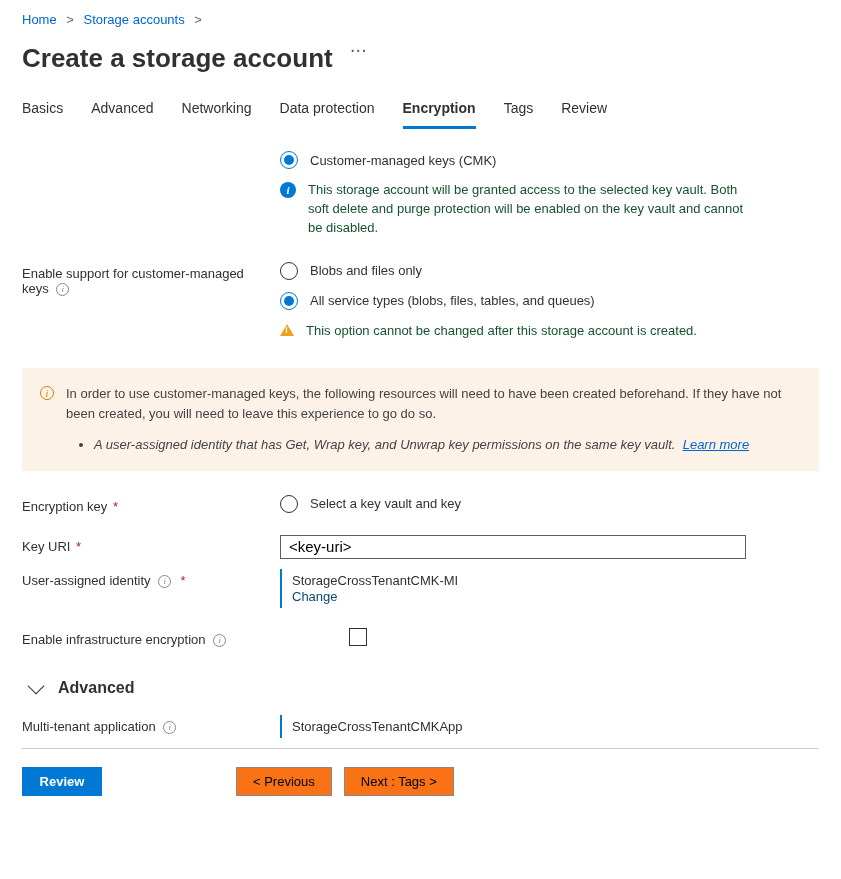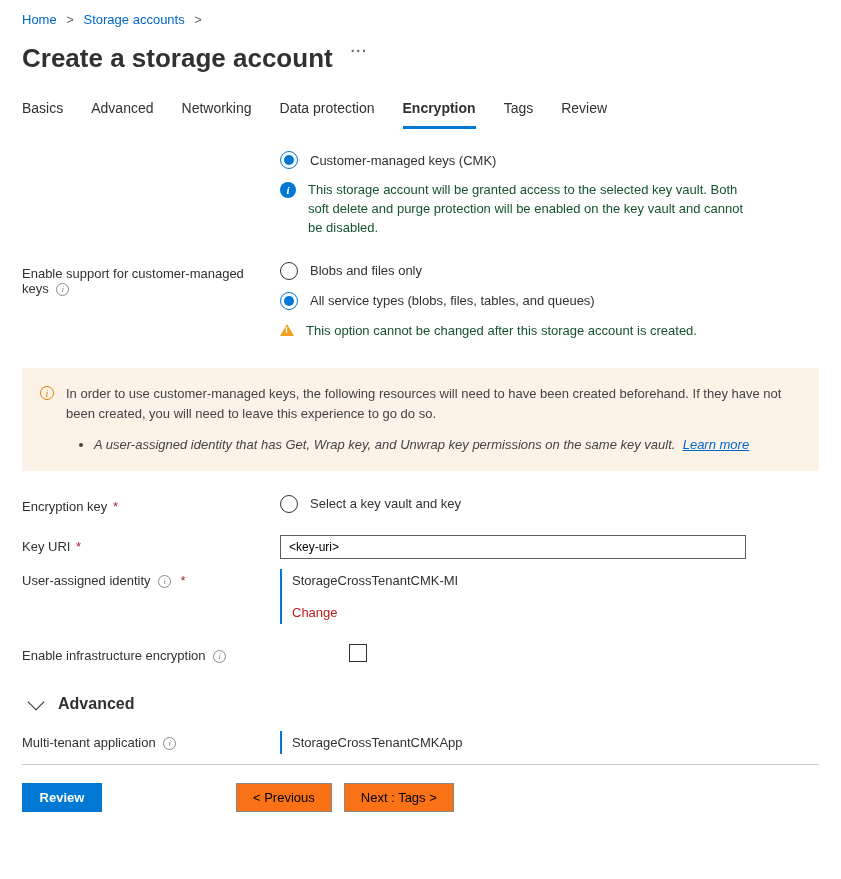--- a/index.html
+++ b/index.html
@@ -178,28 +178,28 @@
     padding-left: 28px;
     font-style: italic;
   }
   .notice-content a { text-decoration: underline; }
   .req { color: #a4262c; margin-left: 2px; }
   .text-input {
     width: 100%;
     max-width: 466px;
     padding: 4px 8px;
     border: 1px solid #605e5c;
-    font-size: 12px;
+    font-size: 15px;
     height: 24px;
   }
   .identity-box {
     border-left: 2px solid #0078d4;
     padding: 4px 10px;
   }
-  .identity-box .change { color: #b91c1c; cursor: pointer; margin-top: 17px; display: inline-block; }
+  .identity-box .change { color: #0c4a6e; cursor: pointer; margin-top: 1px; display: inline-block; }
   .checkbox {
     width: 18px;
     height: 18px;
     border: 1px solid #323130;
     display: inline-block;
   }
   .section-header {
     display: flex;
     align-items: center;
     gap: 16px;

